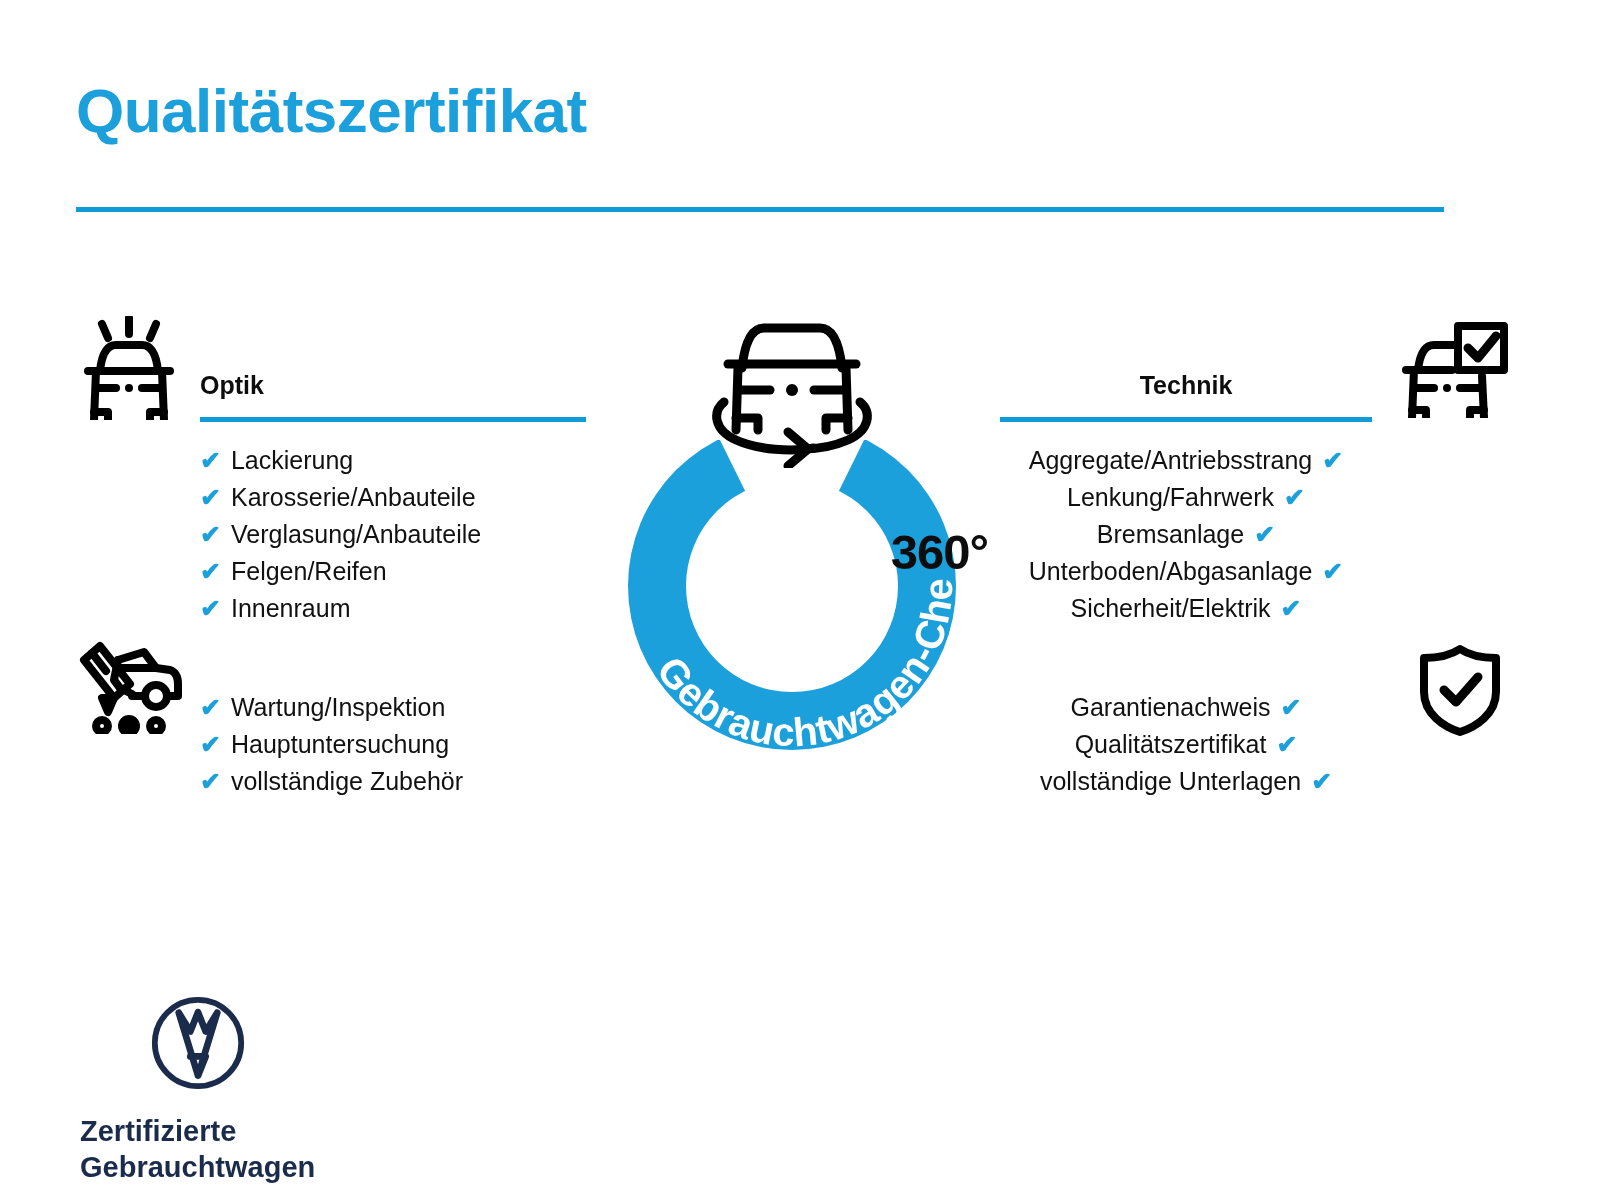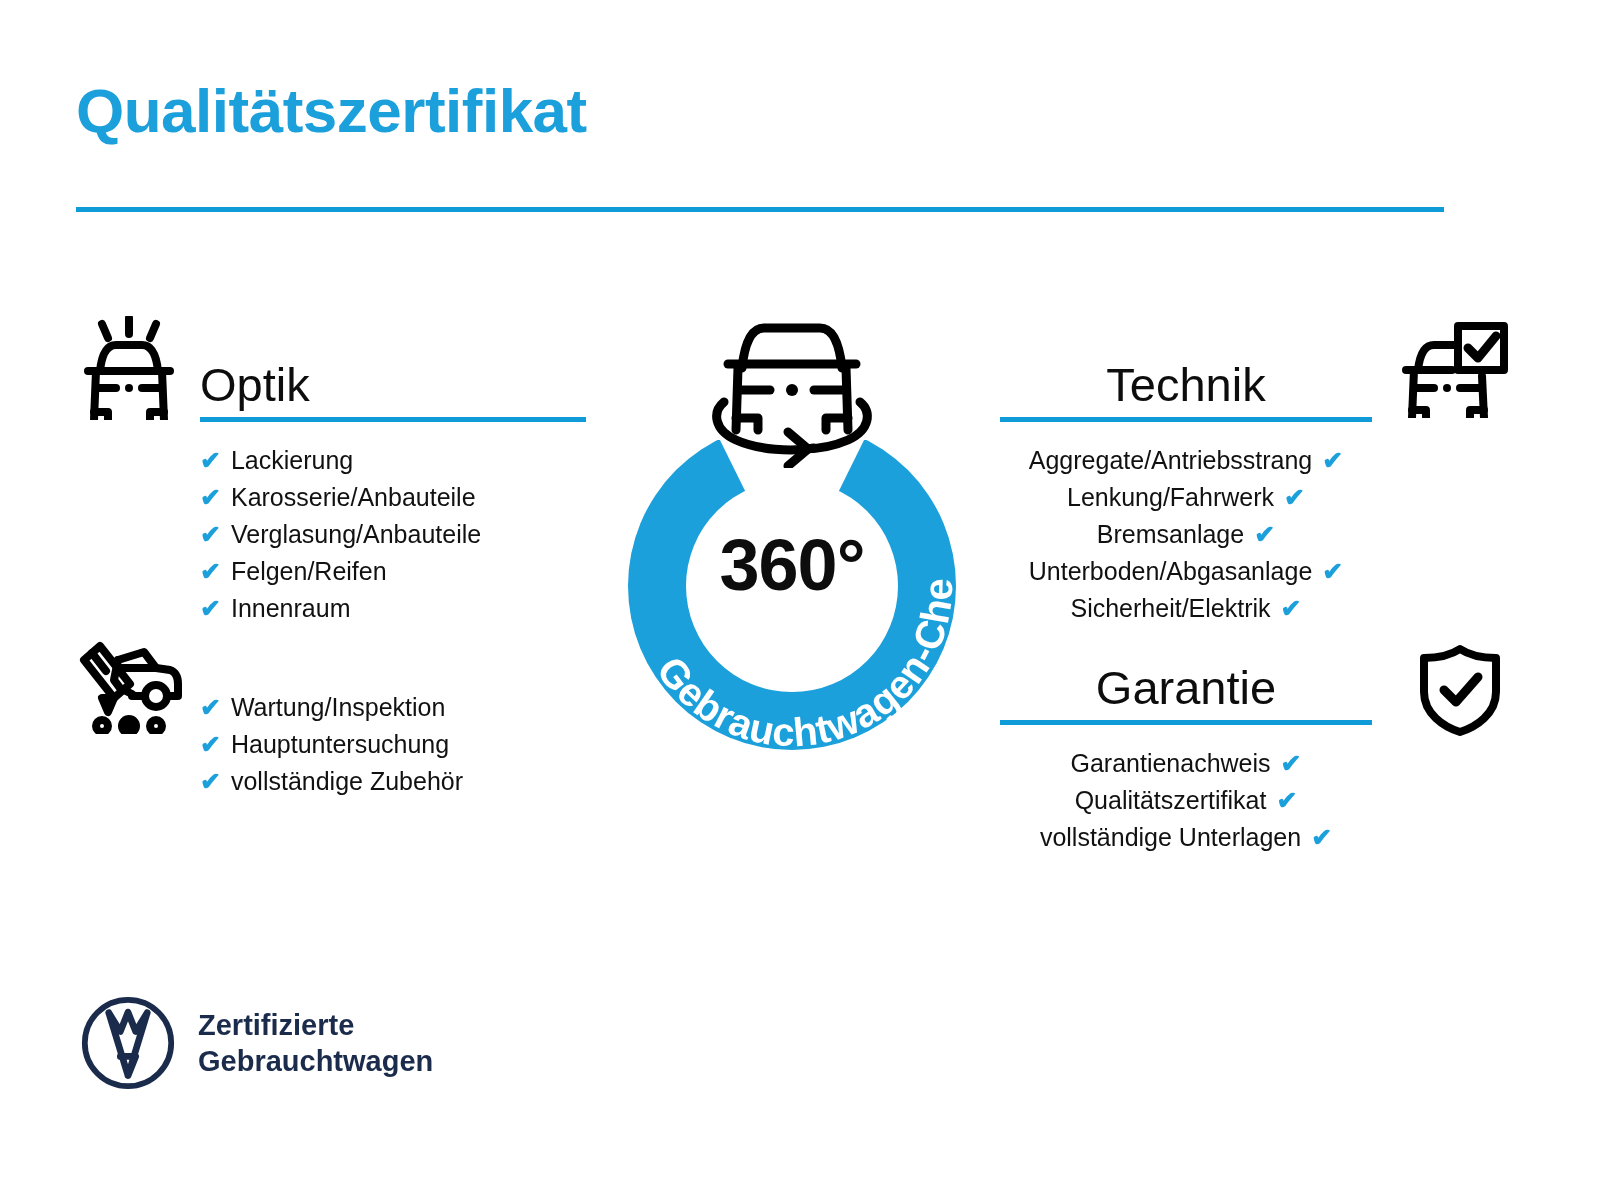--- a/index.html
+++ b/index.html
@@ -34,22 +34,22 @@
   }
 
   
   .section { position: absolute; }
 
   .sec-head {
     position: relative;
     height: 56px;
   }
   .sec-title {
-    font-size: 47px;
-    font-weight: 400;
+    font-size: 25px;
+    font-weight: 700;
     color: #0d0d0d;
     line-height: 50px;
     white-space: nowrap;
   }
   .sec-rule {
     position: absolute;
     left: 0; right: 0;
     bottom: -6px;
     height: 5px;
     background: #0E9BD8;
@@ -98,29 +98,29 @@
     position: absolute;
     left: 596px; top: 306px;
     width: 392px; height: 462px;
   }
   #badge-ring { position: absolute; left: 0; top: 98px; width: 392px; height: 364px; }
   #badge-car  { position: absolute; left: 100px; top: 0px; width: 192px; height: 162px; }
   #badge-360 {
     position: absolute;
     left: 0; top: 218px;
     width: 392px;
-    text-align: center;
-    font-size: 72px;
+    text-align: right;
+    font-size: 49px;
     font-weight: 700;
     color: #0d0d0d;
     letter-spacing: -1px;
   }
 
   
-  #footer { position: absolute; left: 80px; top: 995px; display: flex; align-items: center; gap: 22px; }
+  #footer { position: absolute; left: 80px; top: 995px; display: flex; align-items: center; gap: 22px; flex-direction: column; }
   #vw-mark { width: 96px; height: 96px; }
   #footer-text {
     font-size: 29px;
     font-weight: 700;
     color: #1B2B4B;
     line-height: 36px;
     white-space: nowrap;
   }
 </style>
 </head>
@@ -276,24 +276,20 @@
   </div>
 
   <div class="sec-icon" id="icon-garantie">
     <svg viewBox="0 0 92 92" width="92" height="92" fill="none" stroke="#000000" stroke-width="8" stroke-linecap="round" stroke-linejoin="round">
       <path d="M46 5 C34 13 20 14 10 14 L10 48 C10 70 30 83 46 88 C62 83 82 70 82 48 L82 14 C72 14 58 13 46 5 Z"></path>
       <path d="M30 46 L42 58 L64 33" stroke-width="9"></path>
     </svg>
   </div>
 
   <div class="section right" id="sec-garantie">
-    <div class="sec-head">
-      <div class="sec-title">Garantie</div>
-      <div class="sec-rule"></div>
-    </div>
     <div class="sec-list">
       <div class="li">
         <span>Garantienachweis</span>
         <span class="check">✔</span>
       </div>
       <div class="li">
         <span>Qualitätszertifikat</span>
         <span class="check">✔</span>
       </div>
       <div class="li">

